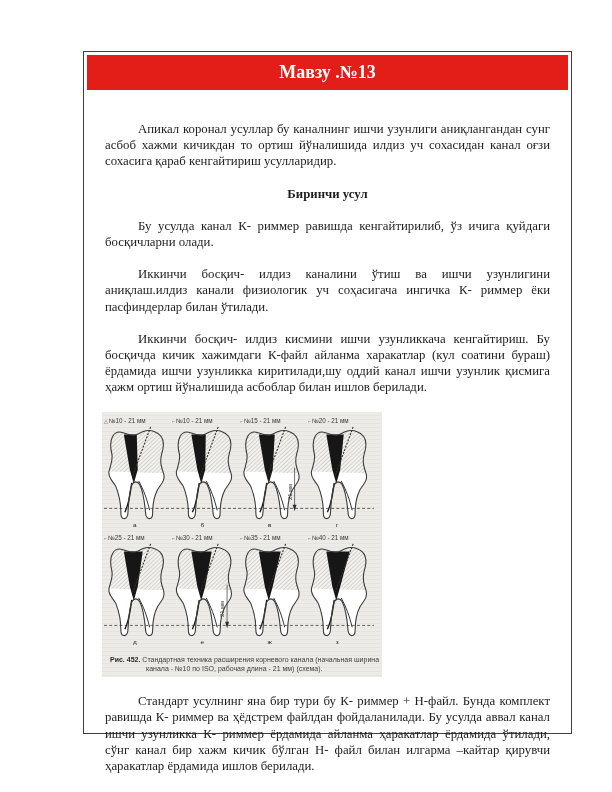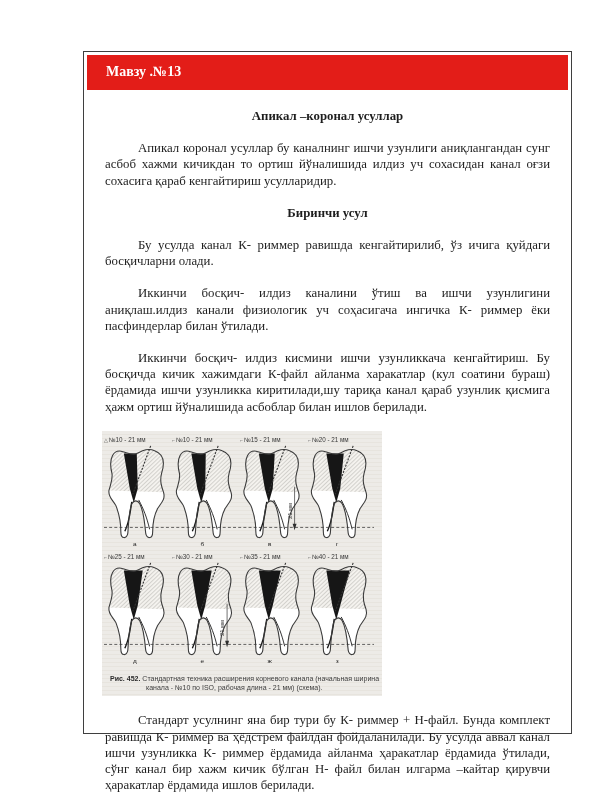--- a/index.html
+++ b/index.html
@@ -1,21 +1,21 @@
 <!DOCTYPE html>
 <html><head>
 <meta charset="utf-8">
 <style>
   html,body{margin:0;padding:0;}
   .page{position:relative;width:612px;height:792px;background:#ffffff;overflow:hidden;
         font-family:"Liberation Serif",serif;}
   .tbl{position:absolute;left:83px;top:51px;width:489px;height:683px;
        border:1px solid #3f3f3f;background:#fff;box-sizing:border-box;}
-  .banner{margin:3px;background:#e31d18;color:#ffffff;text-align:left;
-          font-weight:bold;font-size:14px;line-height:20px;padding:7px 19px 8px;}
+  .banner{margin:3px;background:#e31d18;color:#ffffff;text-align:center;
+          font-weight:bold;font-size:18px;line-height:20px;padding:7px 19px 8px;}
   .content{padding:12px 5px 0;font-size:12.8px;line-height:16.2px;
            text-align:justify;color:#1e1e1e;}
   .h{text-align:center;font-weight:bold;margin:3px 0 2px;}
   .content p{margin:16px;text-indent:33px;}
   .content p.pq{text-indent:55px;}
   figure.fig{margin:5px 0 2px 13px;width:278px;
       background:repeating-linear-gradient(180deg,#edebe7 0 3px,#e7e4de 3px 4px);
       padding:5px 0 4px 2px;}
   .fig-labels{display:flex;font-family:"Liberation Sans",sans-serif;font-size:6.3px;
       color:#3b3b3b;line-height:8px;margin-bottom:1px;}
@@ -31,26 +31,25 @@
 <body>
 
 <div class="page">
   <div class="tbl">
 
     <div class="banner">
       <div>Мавзу .№13</div>
     </div>
 
     <div class="content">
-      <div class="h">Апикал –коронал усуллар</div>
       <p>Апикал коронал усуллар бу каналнинг ишчи узунлиги  аниқлангандан сунг асбоб хажми кичикдан то ортиш йўналишида илдиз уч сохасидан канал оғзи сохасига қараб кенгайтириш усулларидир.</p>
       <div class="h">Биринчи усул</div>
       <p>Бу усулда канал К- риммер равишда кенгайтирилиб, ўз ичига қуйдаги босқичларни олади.</p>
       <p>Иккинчи босқич- илдиз каналини ўтиш ва ишчи узунлигини аниқлаш.илдиз канали физиологик уч соҳасигача ингичка К- риммер ёки пасфиндерлар билан ўтилади.</p>
-      <p>Иккинчи босқич- илдиз кисмини ишчи узунликкача  кенгайтириш. Бу босқичда кичик хажимдаги К-файл айланма харакатлар (кул соатини бураш) ёрдамида ишчи узунликка киритилади,шу тариқа канал қараб узунлик қисмига ҳажм ортиш йўналишида асбоблар билан ишлов берилади.</p>
+      <p>Иккинчи босқич- илдиз кисмини ишчи узунликкача  кенгайтириш. Бу босқичда кичик хажимдаги К-файл айланма харакатлар (кул соатини бураш) ёрдамида ишчи узунликка киритилади,шу оддий канал ишчи узунлик қисмига ҳажм ортиш йўналишида асбоблар билан ишлов берилади.</p>
 
       <figure class="fig">
         <div id="fig-rows">
             <div class="fig-row">
               <div class="fig-labels">
                 <span class="fig-label"><span class="instr">△</span>№10 - 21 мм</span>
                 <span class="fig-label"><span class="instr">⌐</span>№10 - 21 мм</span>
                 <span class="fig-label"><span class="instr">⌐</span>№15 - 21 мм</span>
                 <span class="fig-label"><span class="instr">⌐</span>№20 - 21 мм</span>
               </div>

